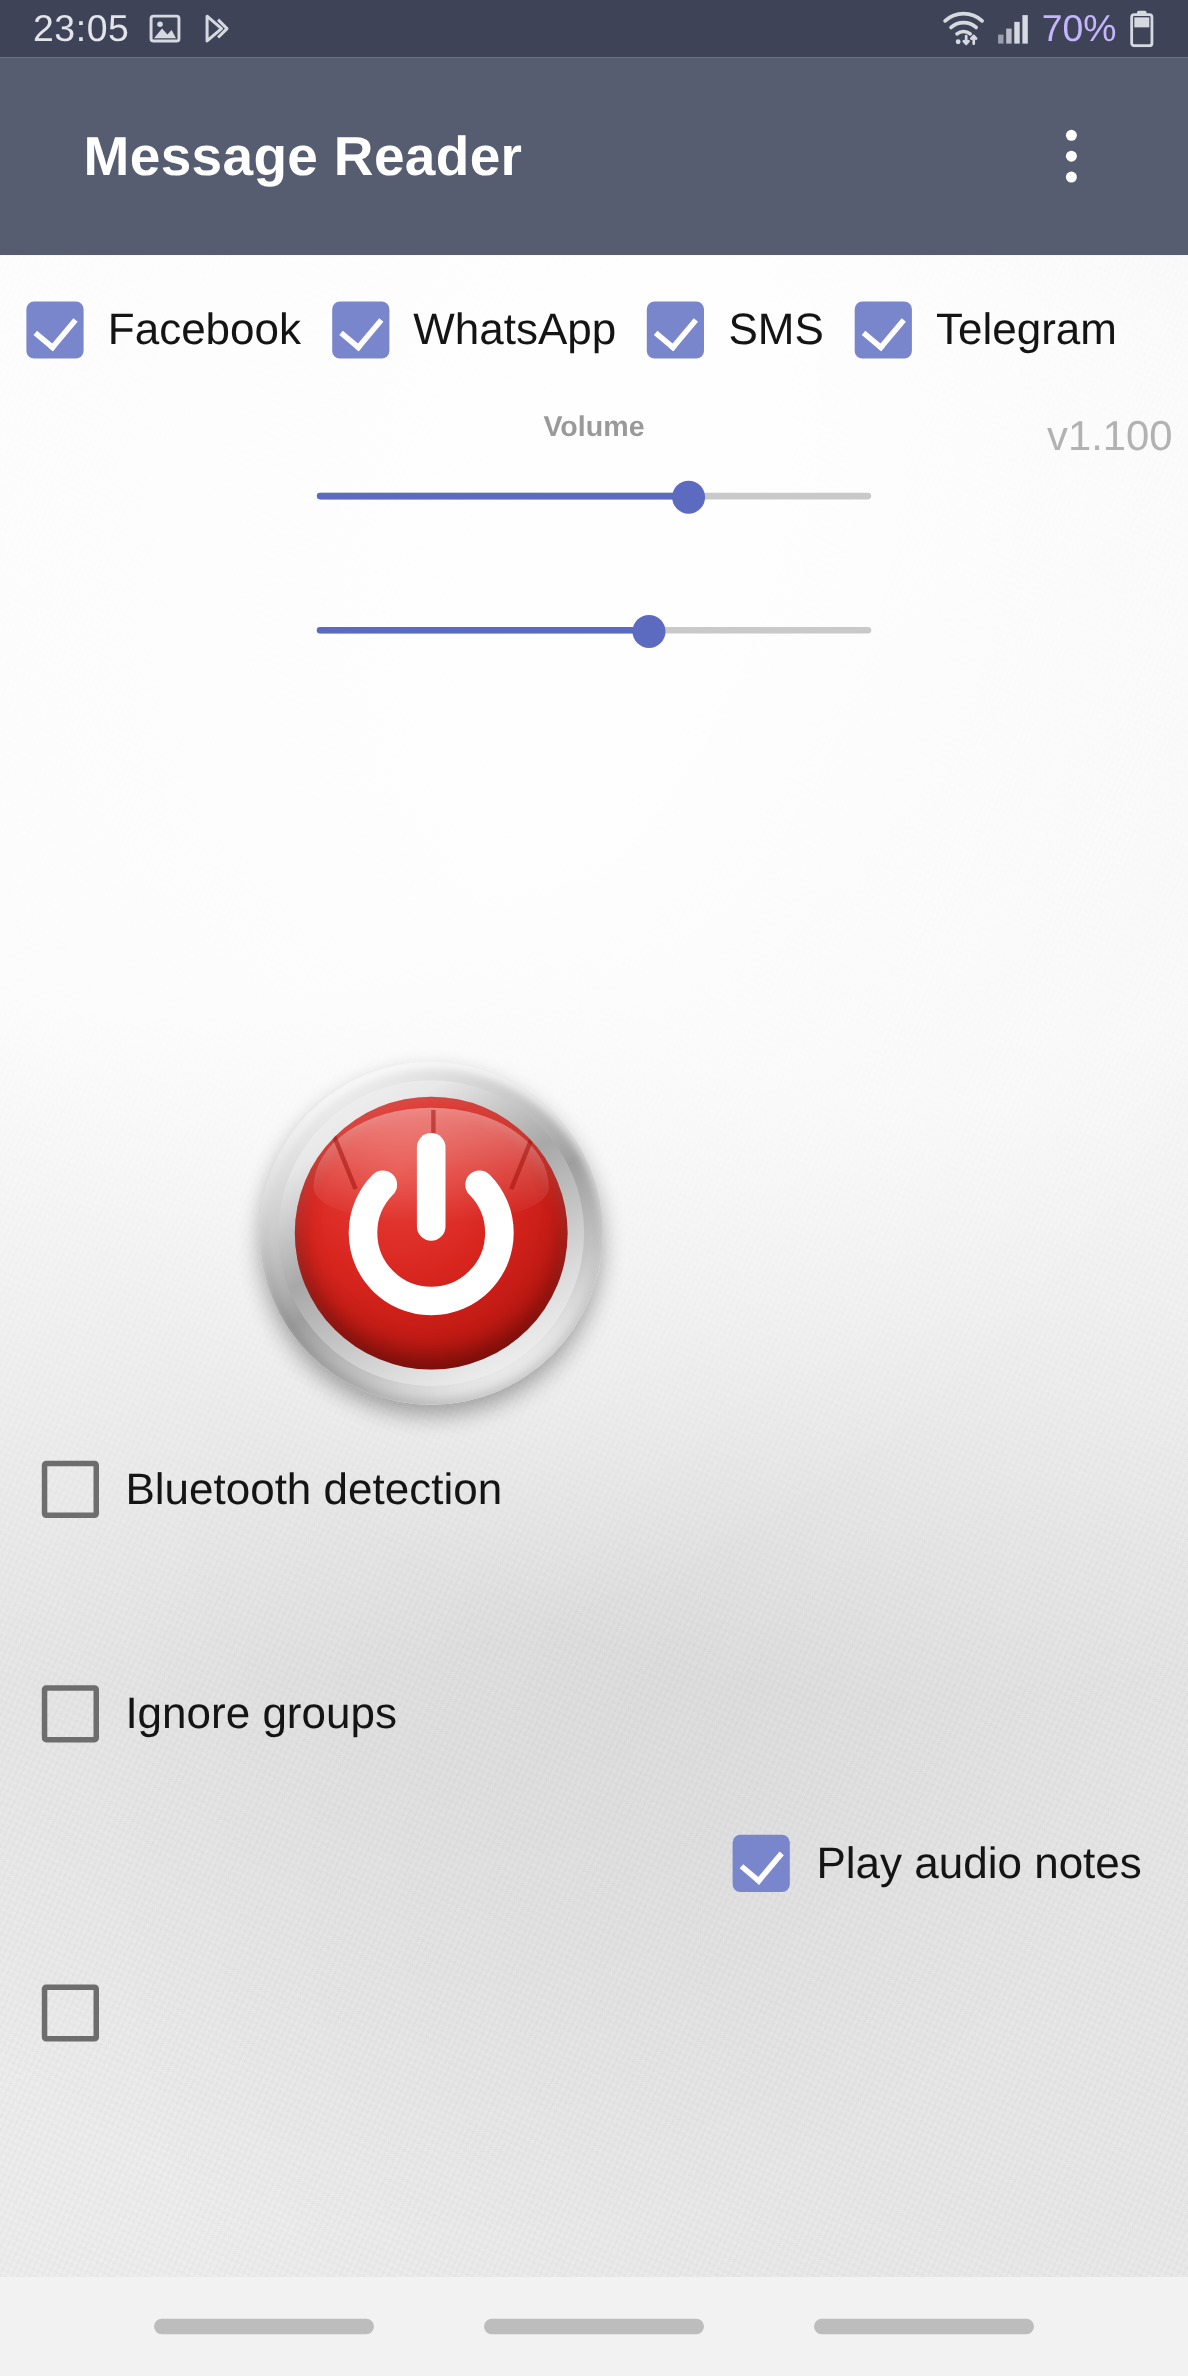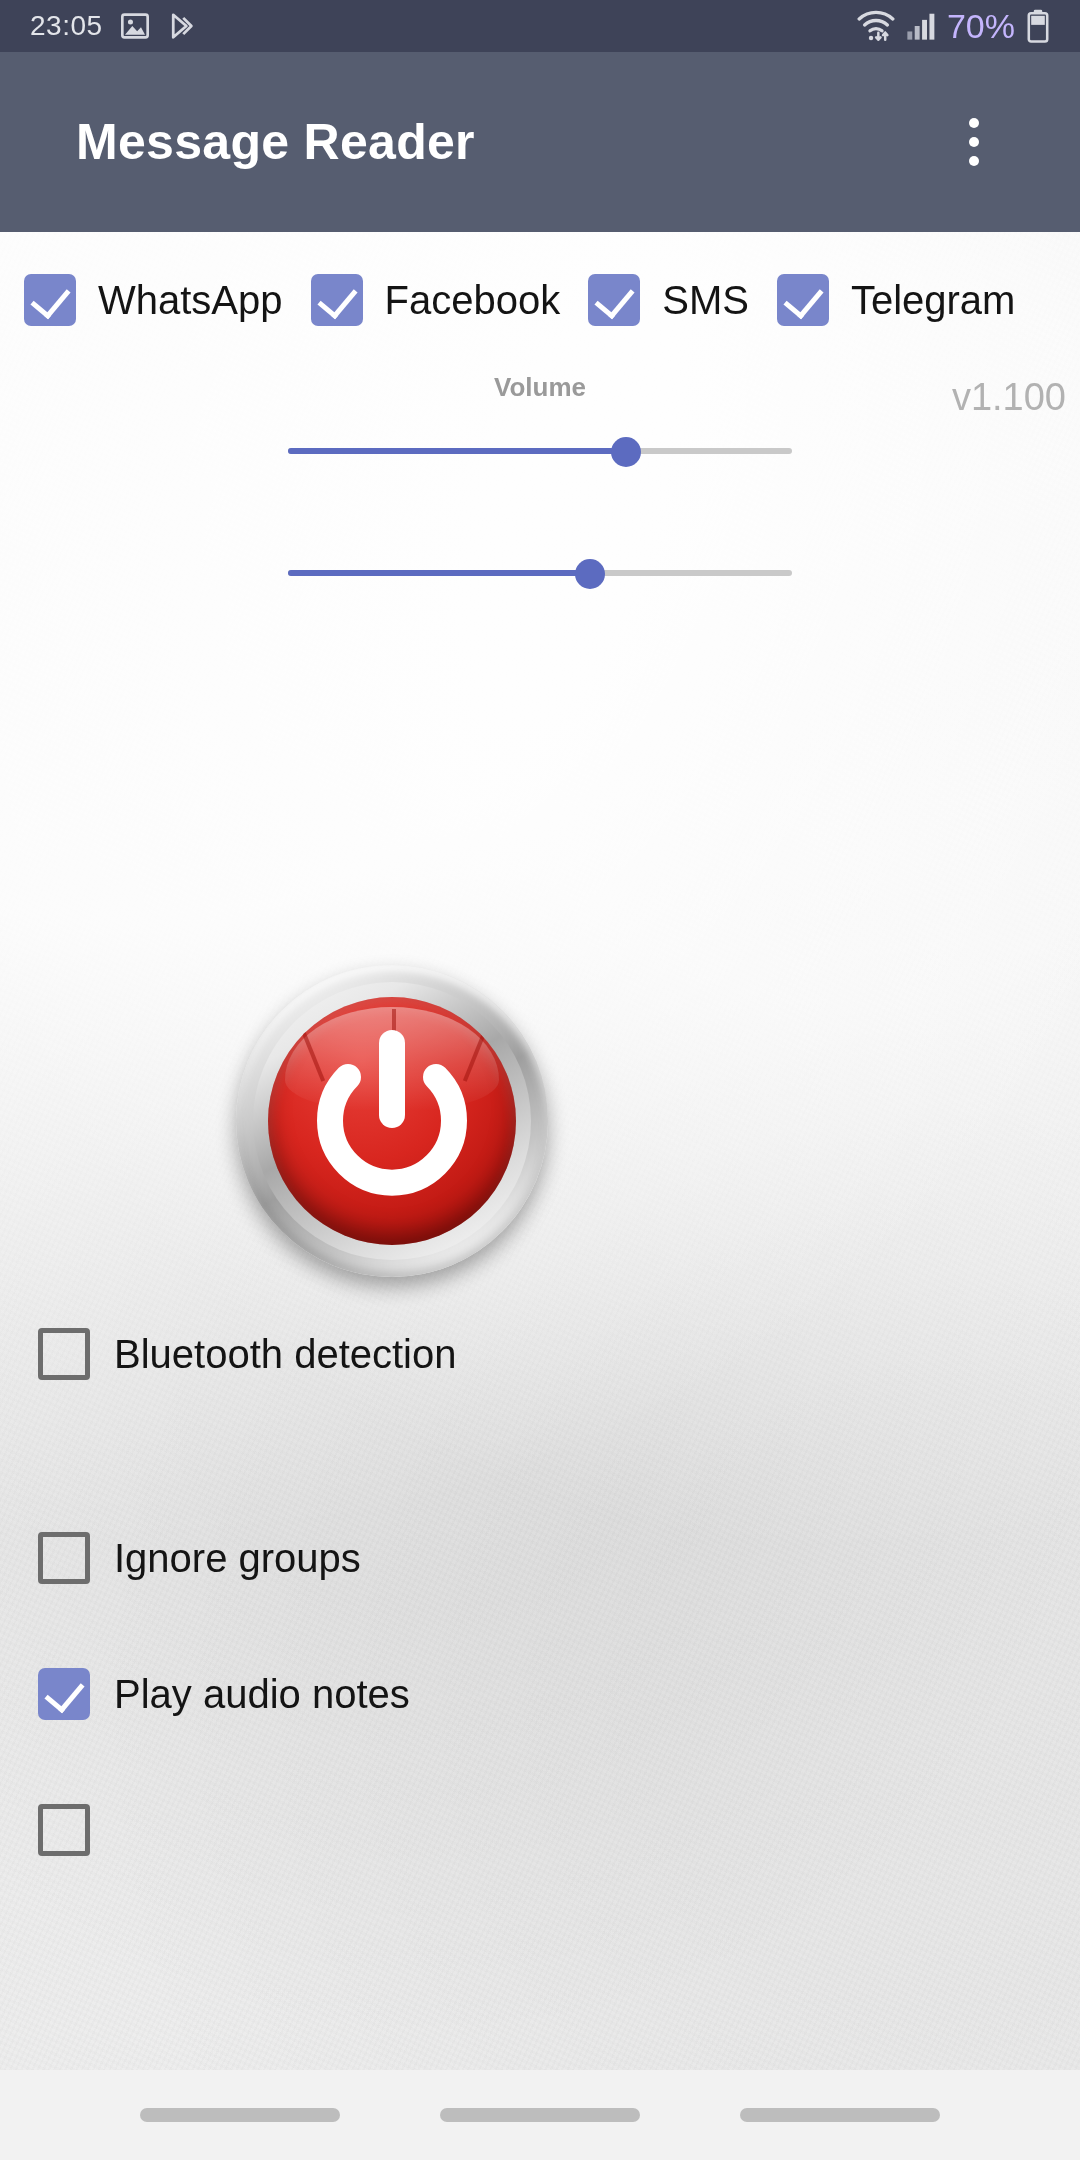--- a/index.html
+++ b/index.html
@@ -12,21 +12,21 @@
 
   
   #status-bar{
     position:absolute; left:0; top:0; width:1080px; height:52px;
     background:#3e4358;
     display:flex; align-items:center;
     padding:0 30px;
     color:#d7d9e0;
   }
   #status-left{ display:flex; align-items:center; gap:16px; }
-  #status-clock{ font-size:28px; letter-spacing:.5px; color:#e3e5ea; font-weight:400; }
+  #status-clock{ font-size:34px; letter-spacing:.5px; color:#e3e5ea; font-weight:400; }
   #status-right{ margin-left:auto; display:flex; align-items:center; gap:11px; }
   #battery-pct{ font-size:34px; color:#c4b5fd; }
   .sicon{ display:block; }
 
   
   #app-bar{
     position:absolute; left:0; top:52px; width:1080px; height:180px;
     background:#565d70;
     display:flex; align-items:center;
     padding:0 76px;
@@ -212,25 +212,25 @@
     <span></span>
     <span></span>
   </div>
 </div>
 
 <div id="content">
 
   <div id="source-row">
       <div class="src-item">
         <div class="cb on"></div>
+        <span class="src-label">Facebook</span>
+      </div>
+      <div class="src-item">
+        <div class="cb on"></div>
         <span class="src-label">WhatsApp</span>
-      </div>
-      <div class="src-item">
-        <div class="cb on"></div>
-        <span class="src-label">Facebook</span>
       </div>
       <div class="src-item">
         <div class="cb on"></div>
         <span class="src-label">SMS</span>
       </div>
       <div class="src-item">
         <div class="cb on"></div>
         <span class="src-label">Telegram</span>
       </div>
     </div>
@@ -269,21 +269,21 @@
         <div class="cb off"></div>
         <span class="opt-label">Bluetooth detection</span>
       </div>
       <div class="opt-spacer"></div>
       <div class="opt-spacer"></div>
       <div class="opt-row" style="margin-bottom: 0px; height: 68px; margin-top: 0px;">
         <div class="cb off"></div>
         <span class="opt-label">Ignore groups</span>
       </div>
       <div class="opt-spacer"></div>
-      <div class="opt-row" style="margin-bottom: 0px; height: 68px; margin-top: 0px;">
+      <div class="opt-row" style="margin-bottom: 0px; height: 68px; margin-top: 0px; justify-content: flex-end;">
         <div class="cb on"></div>
         <span class="opt-label">Play audio notes</span>
       </div>
       <div class="opt-spacer"></div>
       <div class="opt-row" style="margin-bottom: 0px; height: 68px; margin-top: 0px;">
         <div class="cb off"></div>
       </div>
     </div>
 </div>
 

